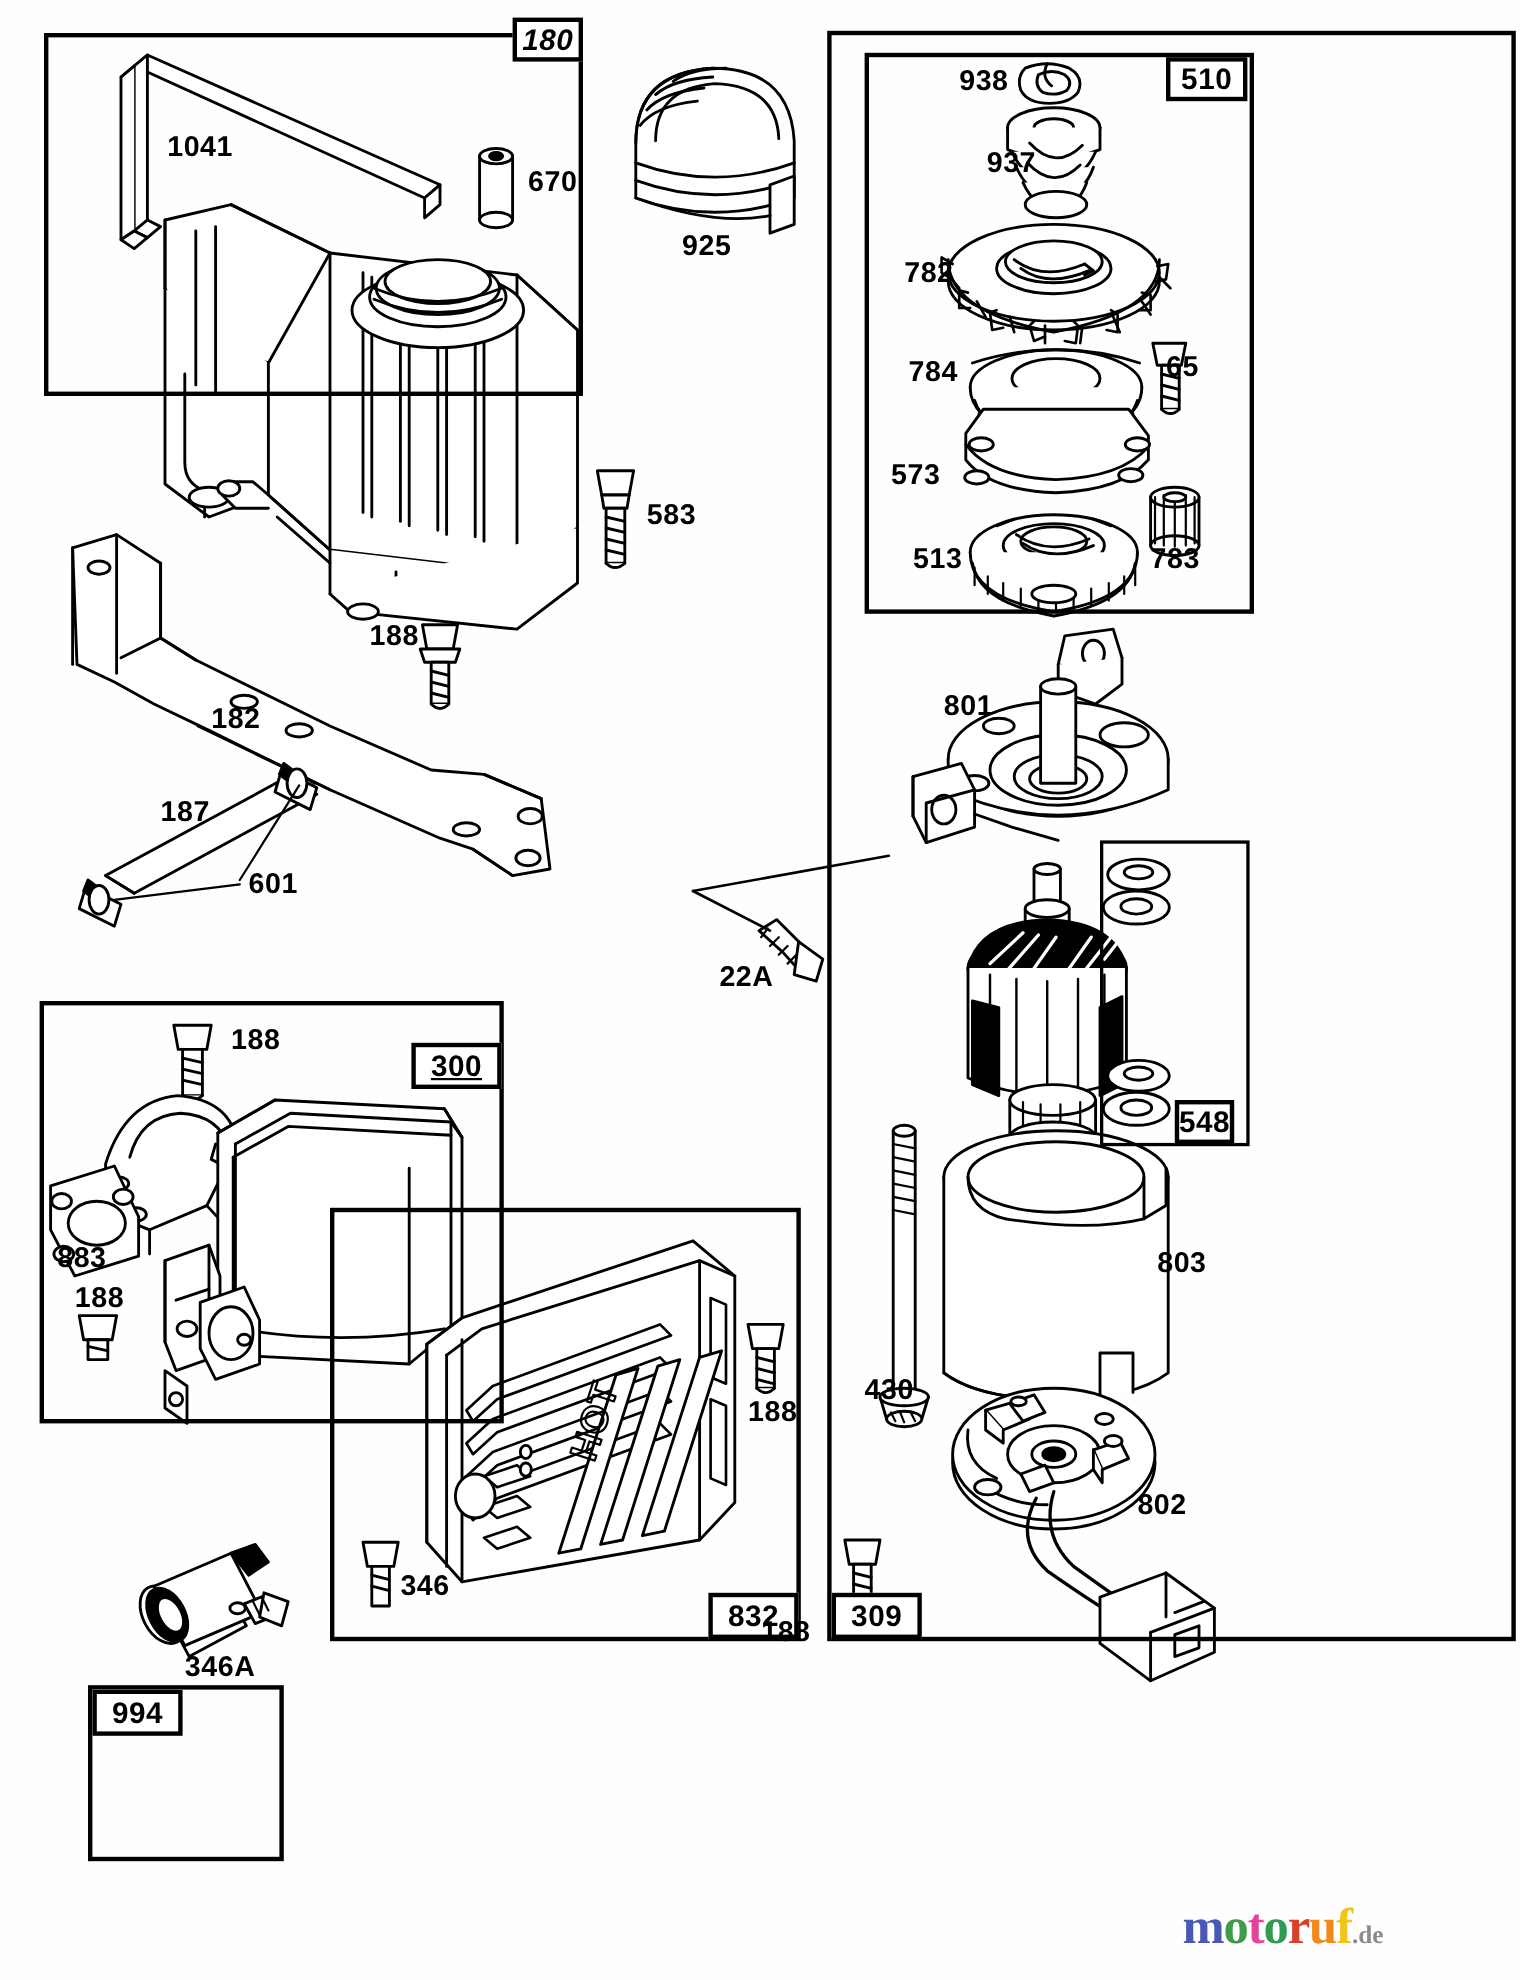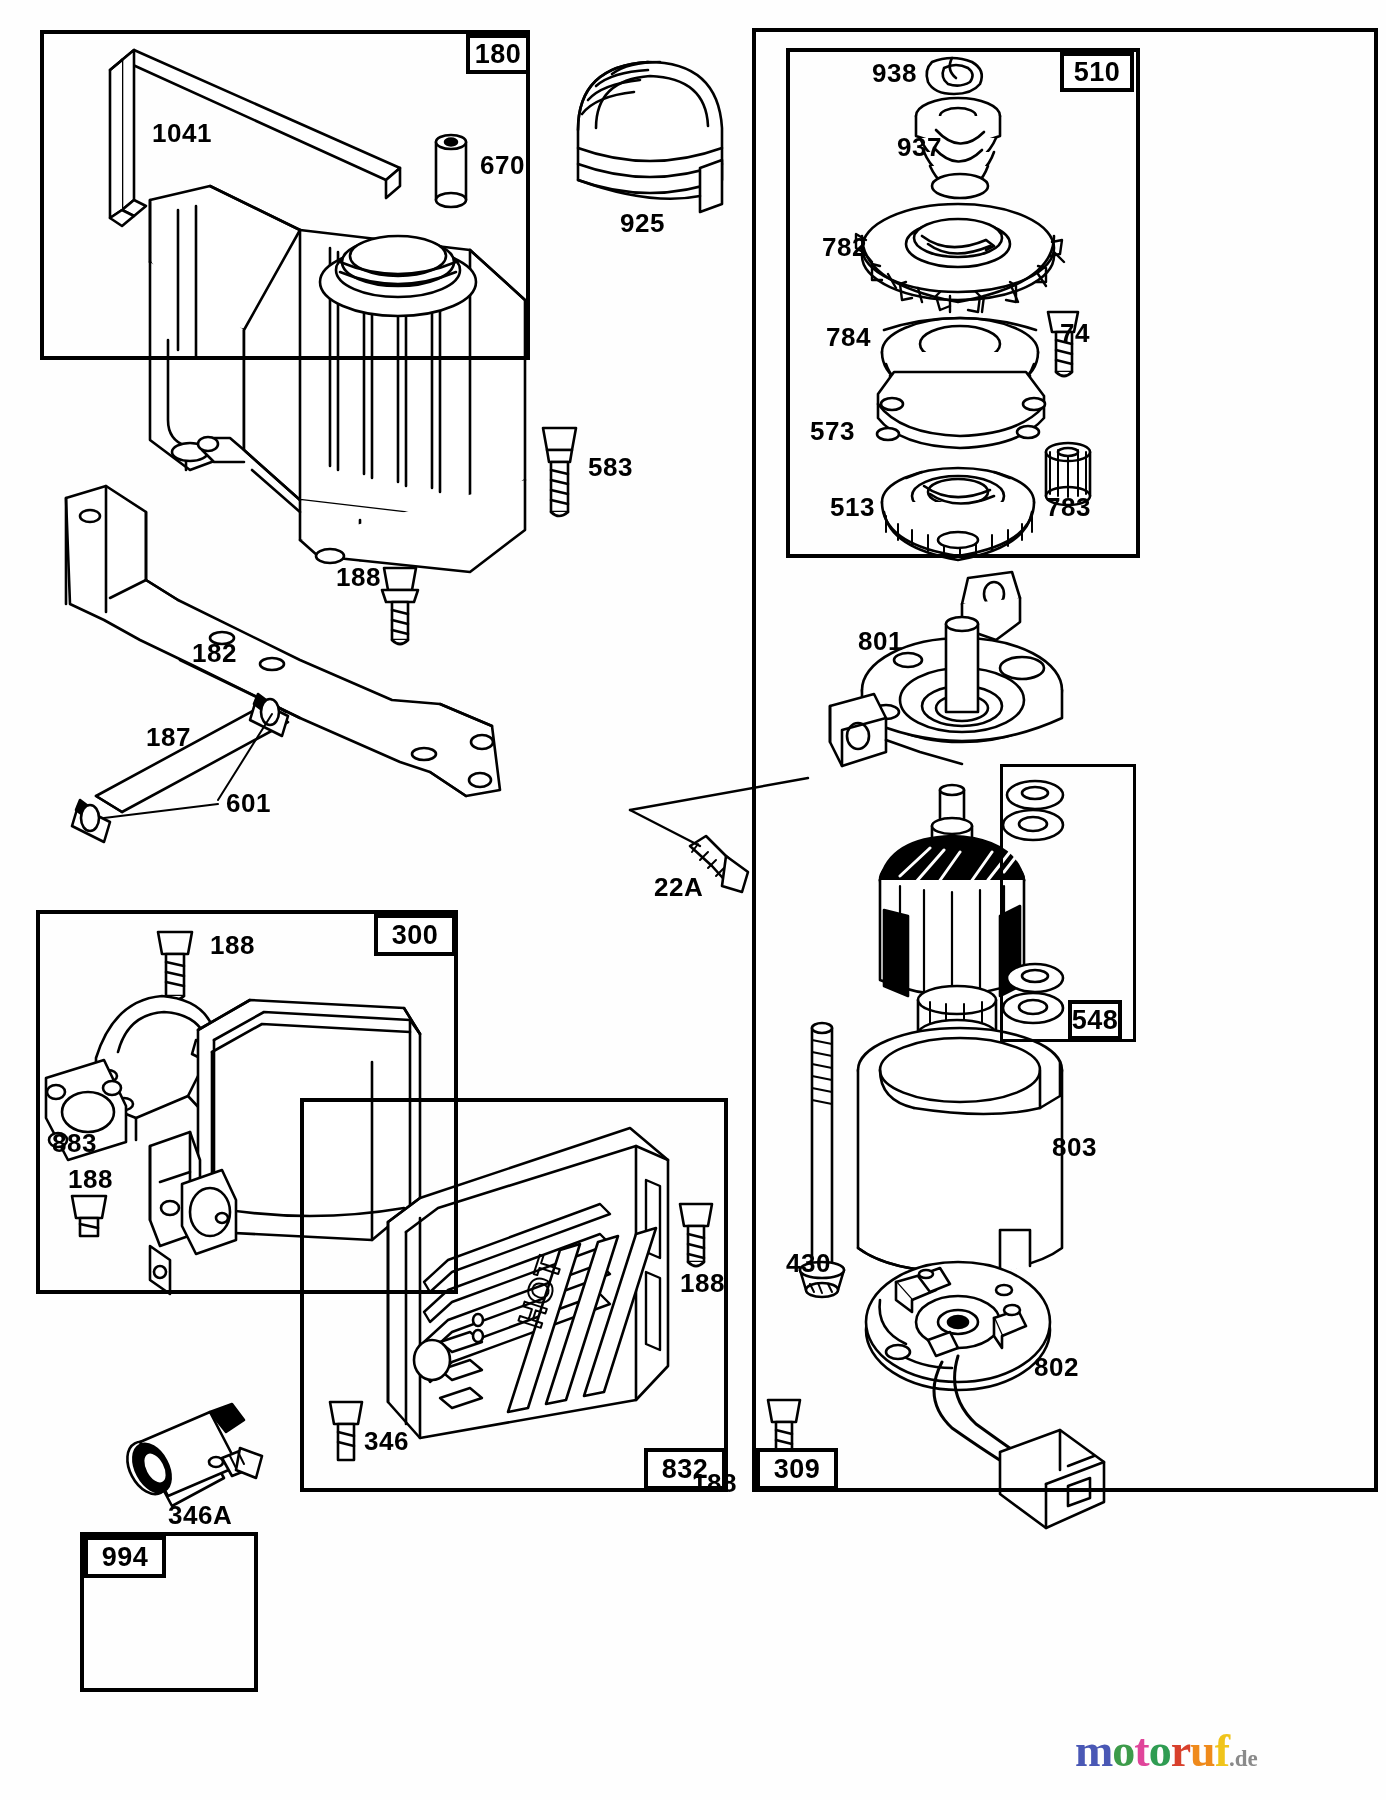--- a/index.html
+++ b/index.html
@@ -539,30 +539,30 @@
     <g>
       <path d="M768 1400 L800 1400 L796 1422 L772 1422 Z" fill="#fff"></path>
       <path d="M776 1422 L792 1422 L792 1456 L776 1456 Z" fill="#fff"></path>
       <path d="M776 1430 L792 1434 M776 1440 L792 1444"></path>
     </g>
 
   </svg>
   </div>
 
   <div class="group-box" style="left:40px;top:30px;width:490px;height:330px;"></div>
-  <div class="grp-tag" style="left:466px;top:34px;width:64px;height:40px;">180</div>
+  <div class="grp-tag" style="left:466px;top:16px;width:64px;height:40px;font-style:italic;">180</div>
 
   <div class="group-box" style="left:786px;top:48px;width:354px;height:510px;"></div>
   <div class="grp-tag" style="left:1060px;top:52px;width:74px;height:40px;">510</div>
 
   <div class="group-box thin" style="left:1000px;top:764px;width:136px;height:278px;"></div>
   <div class="grp-tag" style="left:1068px;top:1000px;width:54px;height:40px;">548</div>
 
   <div class="group-box" style="left:36px;top:910px;width:422px;height:384px;"></div>
-  <div class="grp-tag" style="left:374px;top:914px;width:82px;height:42px;">300</div>
+  <div class="grp-tag" style="left:374px;top:948px;width:82px;height:42px;text-decoration:underline;">300</div>
 
   <div class="group-box" style="left:300px;top:1098px;width:428px;height:394px;"></div>
   <div class="grp-tag" style="left:644px;top:1448px;width:82px;height:42px;">832</div>
 
   <div class="group-box" style="left:752px;top:28px;width:626px;height:1464px;"></div>
   <div class="grp-tag" style="left:756px;top:1448px;width:82px;height:42px;">309</div>
 
   <div class="group-box" style="left:80px;top:1532px;width:178px;height:160px;"></div>
   <div class="grp-tag" style="left:84px;top:1536px;width:82px;height:42px;">994</div>
 
@@ -583,21 +583,21 @@
   <div class="callout" style="left:226px;top:788px;">601</div>
 
   <div class="callout" style="left:872px;top:58px;">938</div>
 
   <div class="callout" style="left:870px;top:132px;margin-left:27px;">937</div>
 
   <div class="callout" style="left:822px;top:232px;">782</div>
 
   <div class="callout" style="left:826px;top:322px;">784</div>
 
-  <div class="callout" style="left:1060px;top:318px;">74</div>
+  <div class="callout" style="left:1060px;top:318px;">65</div>
 
   <div class="callout" style="left:810px;top:416px;">573</div>
 
   <div class="callout" style="left:830px;top:492px;">513</div>
 
   <div class="callout" style="left:1046px;top:492px;">783</div>
 
   <div class="callout" style="left:858px;top:626px;">801</div>
 
   <div class="callout" style="left:654px;top:872px;">22A</div>

